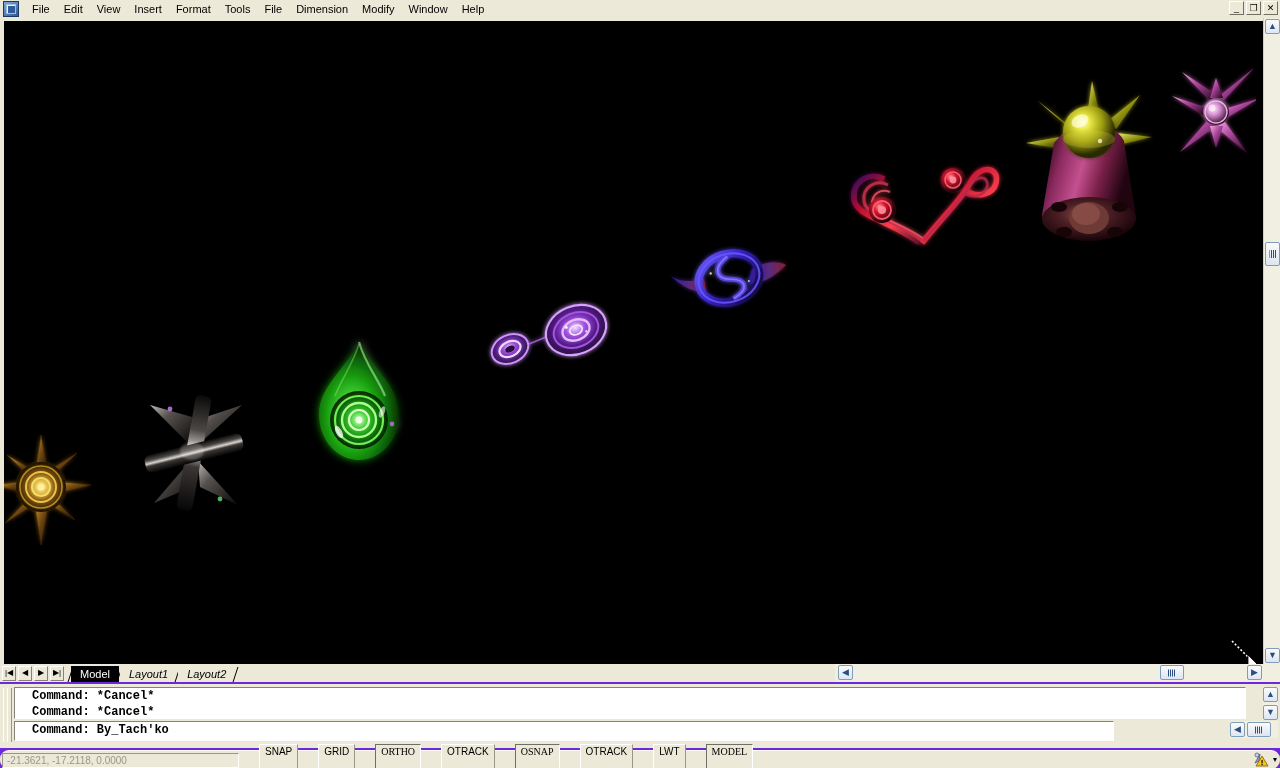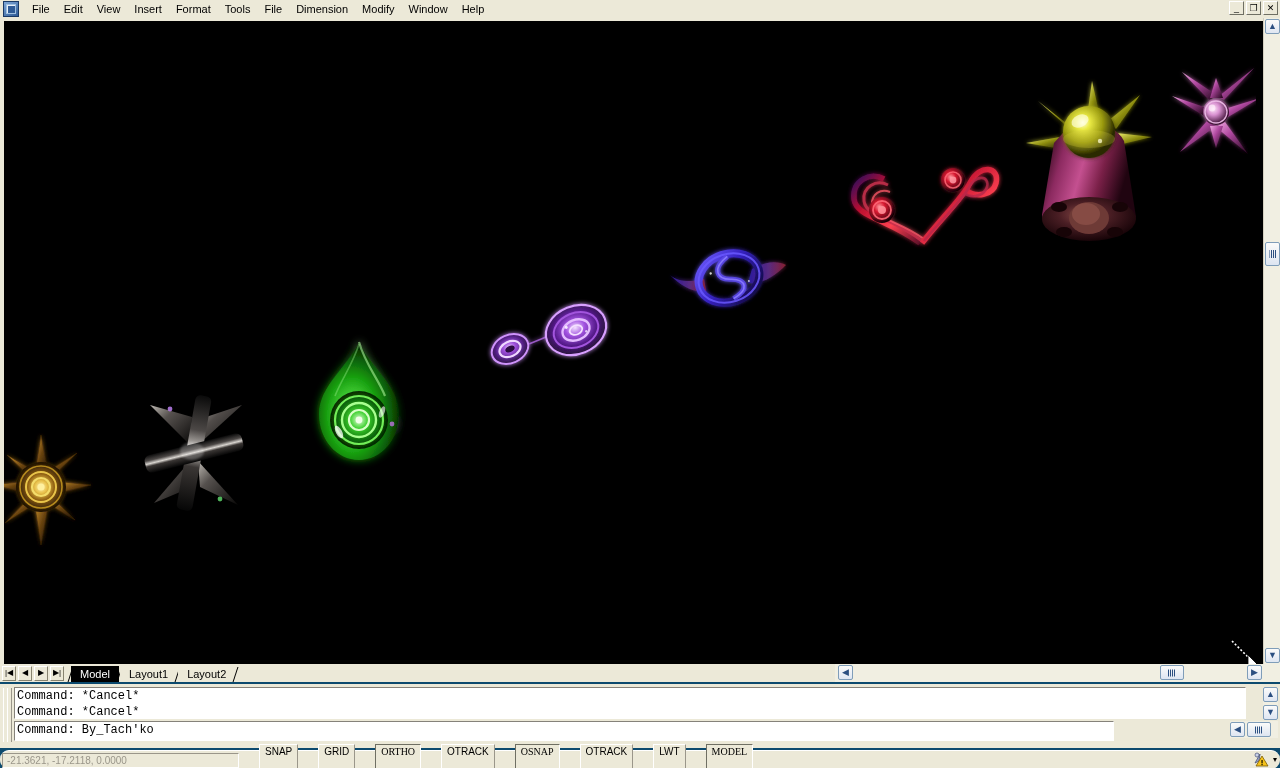--- a/index.html
+++ b/index.html
@@ -6,21 +6,21 @@
     margin: 0; padding: 0;
     width: 1280px; height: 768px;
     overflow: hidden;
     background: #ece9d8;
     font-family: "Liberation Sans", sans-serif;
     -webkit-font-smoothing: none;
   }
   #app {
     position: relative;
     width: 1280px; height: 768px;
-    background: #0c4a6e;
+    background: #6d28d9;
   }
 
   
   #menubar {
     position: absolute; left: 0; top: 0;
     width: 1280px; height: 18px;
     background: #ece9d8;
     display: flex; align-items: center;
     border-bottom: 1px solid #d6d3c4;
   }
@@ -134,21 +134,21 @@
   .tab {
     position:relative; height:16px;
     font-size:11px; line-height:16px;
     padding:0 9px 0 9px;
     color:#000;
     transform: skewX(-0deg);
   }
   .tab-model {
     background:#000; color:#fff;
   }
-  .tab-plain { background:#ece9d8; }
+  .tab-plain { background:#ece9d8;font-style:italic; }
   .tab-sep {
     width:0; height:0;
     border-left:1px solid #000;
     transform:skewX(-18deg);
     height:15px;
   }
 
   
   #cmdarea {
     position:absolute; left:0; top:684px; width:1280px; height:64px;
@@ -181,21 +181,22 @@
     border-right:1px solid #fff; border-bottom:1px solid #fff;
     box-sizing:border-box;
     overflow:hidden;
   }
   .cmd-line {
     font-family:"Liberation Mono", monospace;
     font-size:12px;
     line-height:16px;
     color:#000;
     white-space:pre;
-    padding-left:2px;
+    padding-left:17px;
+    font-weight:bold;
   }
   #cmd-vscroll {
     position:absolute; right:2px; top:3px; width:15px; height:33px;
     background:#f1efe2;
   }
   #cmd-hscroll {
     position:absolute; right:2px; top:37px; width:48px; height:17px;
     background:#f1efe2;
   }
 

